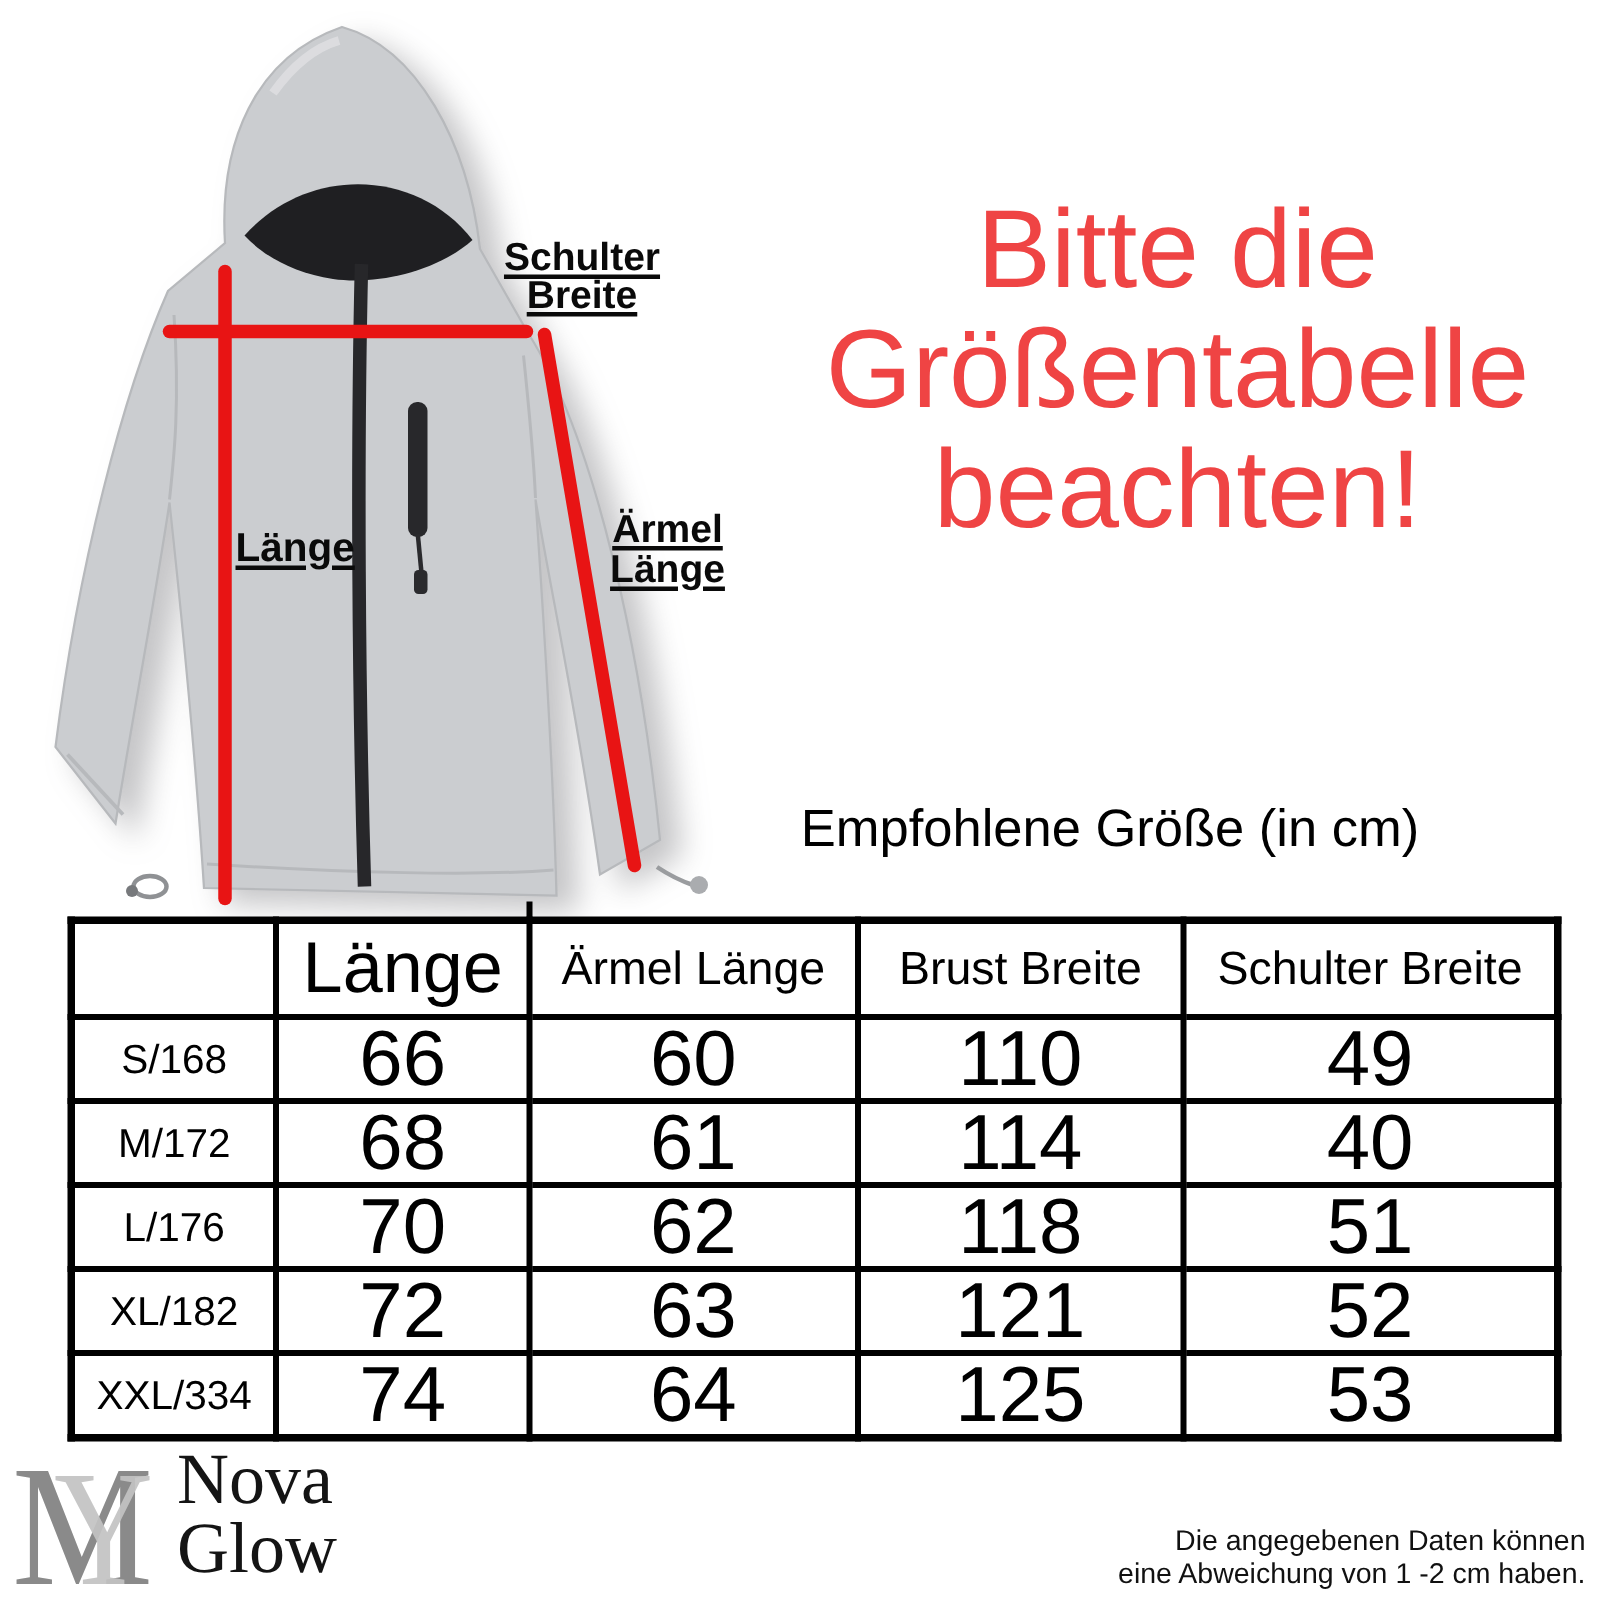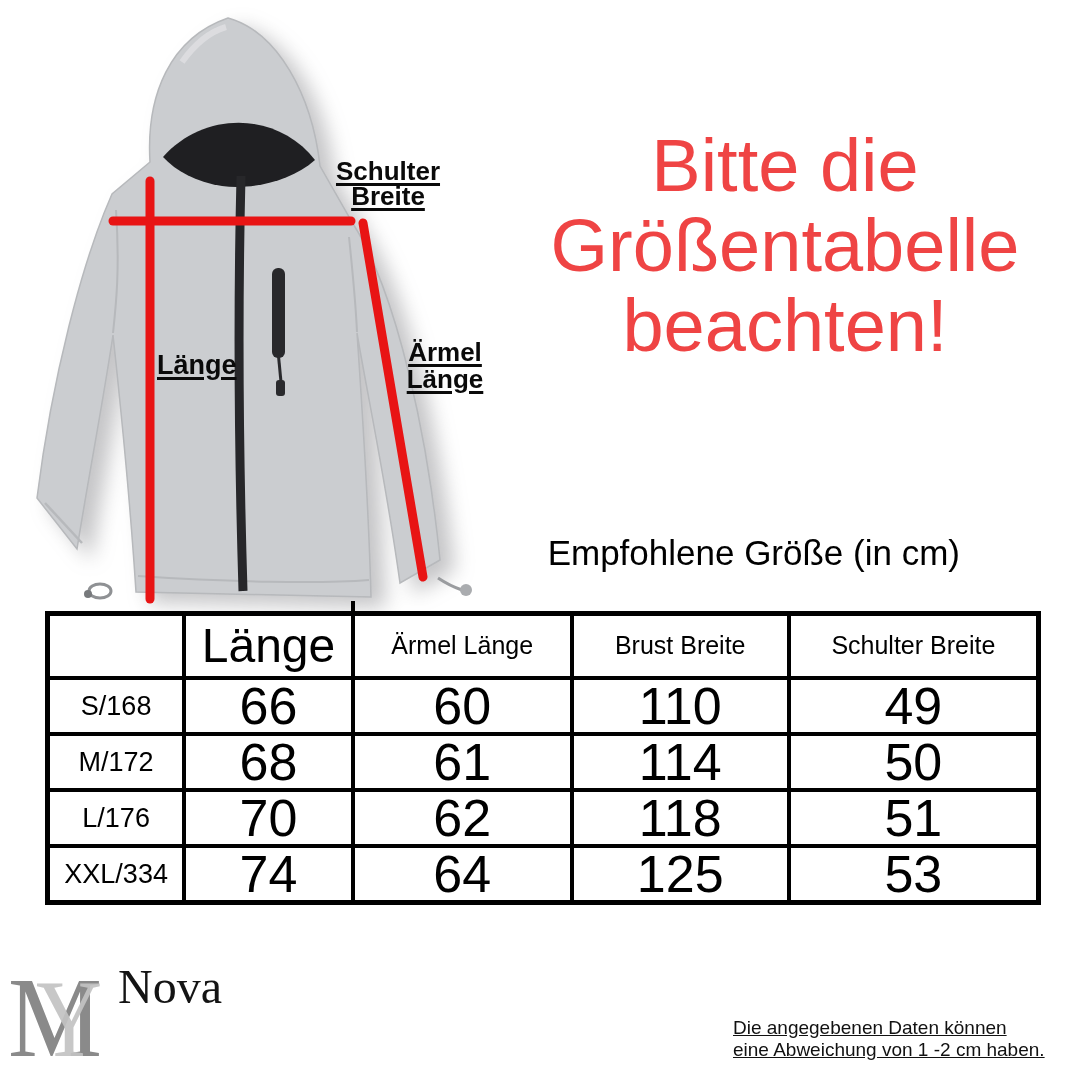--- a/index.html
+++ b/index.html
@@ -13,39 +13,39 @@
   
   .jacket-label{position:absolute;font-weight:bold;color:#0a0a0a;text-align:center;}
   .jacket-label .ul{display:inline-block;text-decoration:underline;text-decoration-thickness:2.5px;text-underline-offset:3px;}
   .label-shoulder{left:330px;top:159px;width:116px;font-size:26px;line-height:25px;}
   .label-laenge{left:157px;top:352px;font-size:27px;line-height:27px;text-align:left;}
   .label-aermel{left:401px;top:339px;width:88px;font-size:26px;line-height:27px;}
   
   .heading{position:absolute;left:505px;top:126px;width:560px;text-align:center;
     font-size:74px;line-height:80px;color:#ef4444;}
   
-  .table-title{position:absolute;left:520px;top:533px;width:440px;text-align:right;font-size:35px;color:#000;}
+  .table-title{position:absolute;left:520px;top:533px;width:440px;text-align:center;font-size:35px;color:#000;}
   
   .size-table{position:absolute;left:45px;top:611px;width:996px;border-collapse:collapse;
     table-layout:fixed;background:#fff;border:5px solid #000;}
   .size-table th,.size-table td{border:4px solid #000;text-align:center;vertical-align:middle;padding:0;font-weight:normal;overflow:hidden;}
   .size-table tr.hdr{height:64px;}
   .size-table tr.row{height:53px;}
   th.hdr-big{font-size:48px;line-height:50px;}
-  th.hdr-small{font-size:25px;line-height:33px;}
+  th.hdr-small{font-size:31px;line-height:33px;}
   td.rowlabel{font-size:27px;line-height:28px;}
   td.val{font-size:52px;line-height:52px;}
   .artifact-tick{position:absolute;left:351px;top:601px;width:4px;height:11px;background:#000;}
   
   .logo-monogram{position:absolute;left:6px;top:960px;}
   .logo-name{position:absolute;left:118px;top:964px;font-family:"Liberation Serif","DejaVu Serif",serif;
     font-size:48px;line-height:46px;color:#141414;}
   
-  .disclaimer{position:absolute;left:733px;top:1017px;width:324px;text-align:left;
-    font-size:19px;line-height:22px;color:#111;text-decoration:underline;}
+  .disclaimer{position:absolute;left:733px;top:1017px;width:324px;text-align:right;
+    font-size:19px;line-height:22px;color:#111;}
 </style>
 </head>
 <body>
 
 <div class="canvas">
 
   <svg class="jacket-svg" width="540" height="620" viewBox="0 0 540 620">
     <g style="filter:drop-shadow(14px 10px 10px rgba(90,90,95,0.35));">
       <path stroke="#b7b9bc" stroke-width="1.5" d="M150,162 C146,95 170,38 228,18 C278,32 312,95 320,166
                L352,222 C398,294 428,440 440,560 L400,583
@@ -117,46 +117,54 @@
         <td class="val">66</td>
         <td class="val">60</td>
         <td class="val">110</td>
         <td class="val">49</td>
       </tr>
       <tr class="row">
         <td class="rowlabel">M/172</td>
         <td class="val">68</td>
         <td class="val">61</td>
         <td class="val">114</td>
-        <td class="val">50</td>
+        <td class="val">40</td>
       </tr>
       <tr class="row">
         <td class="rowlabel">L/176</td>
         <td class="val">70</td>
         <td class="val">62</td>
         <td class="val">118</td>
         <td class="val">51</td>
+      </tr>
+      <tr class="row">
+        <td class="rowlabel">XL/182</td>
+        <td class="val">72</td>
+        <td class="val">63</td>
+        <td class="val">121</td>
+        <td class="val">52</td>
       </tr>
       <tr class="row">
         <td class="rowlabel">XXL/334</td>
         <td class="val">74</td>
         <td class="val">64</td>
         <td class="val">125</td>
         <td class="val">53</td>
       </tr>
     </tbody>
   </table>
   <div class="artifact-tick"></div>
 
   <svg class="logo-monogram" width="130" height="112" viewBox="0 0 130 112">
     <text x="2" y="96" font-family="Liberation Serif, DejaVu Serif, serif" font-size="115" textLength="94" lengthAdjust="spacingAndGlyphs" fill="#8a8a8a">M</text>
     <text x="30" y="96" font-family="Liberation Serif, DejaVu Serif, serif" font-size="110" textLength="66" lengthAdjust="spacingAndGlyphs" opacity="0.92" fill="#c3c3c3">Y</text>
   </svg>
   <div class="logo-name">
     <div>Nova</div>
+    <div>Glow</div>
   </div>
 
   <div class="disclaimer">
     <div>Die angegebenen Daten können</div>
     <div>eine Abweichung von 1 -2 cm haben.</div>
   </div>
 
 </div>
 
 </body></html>

